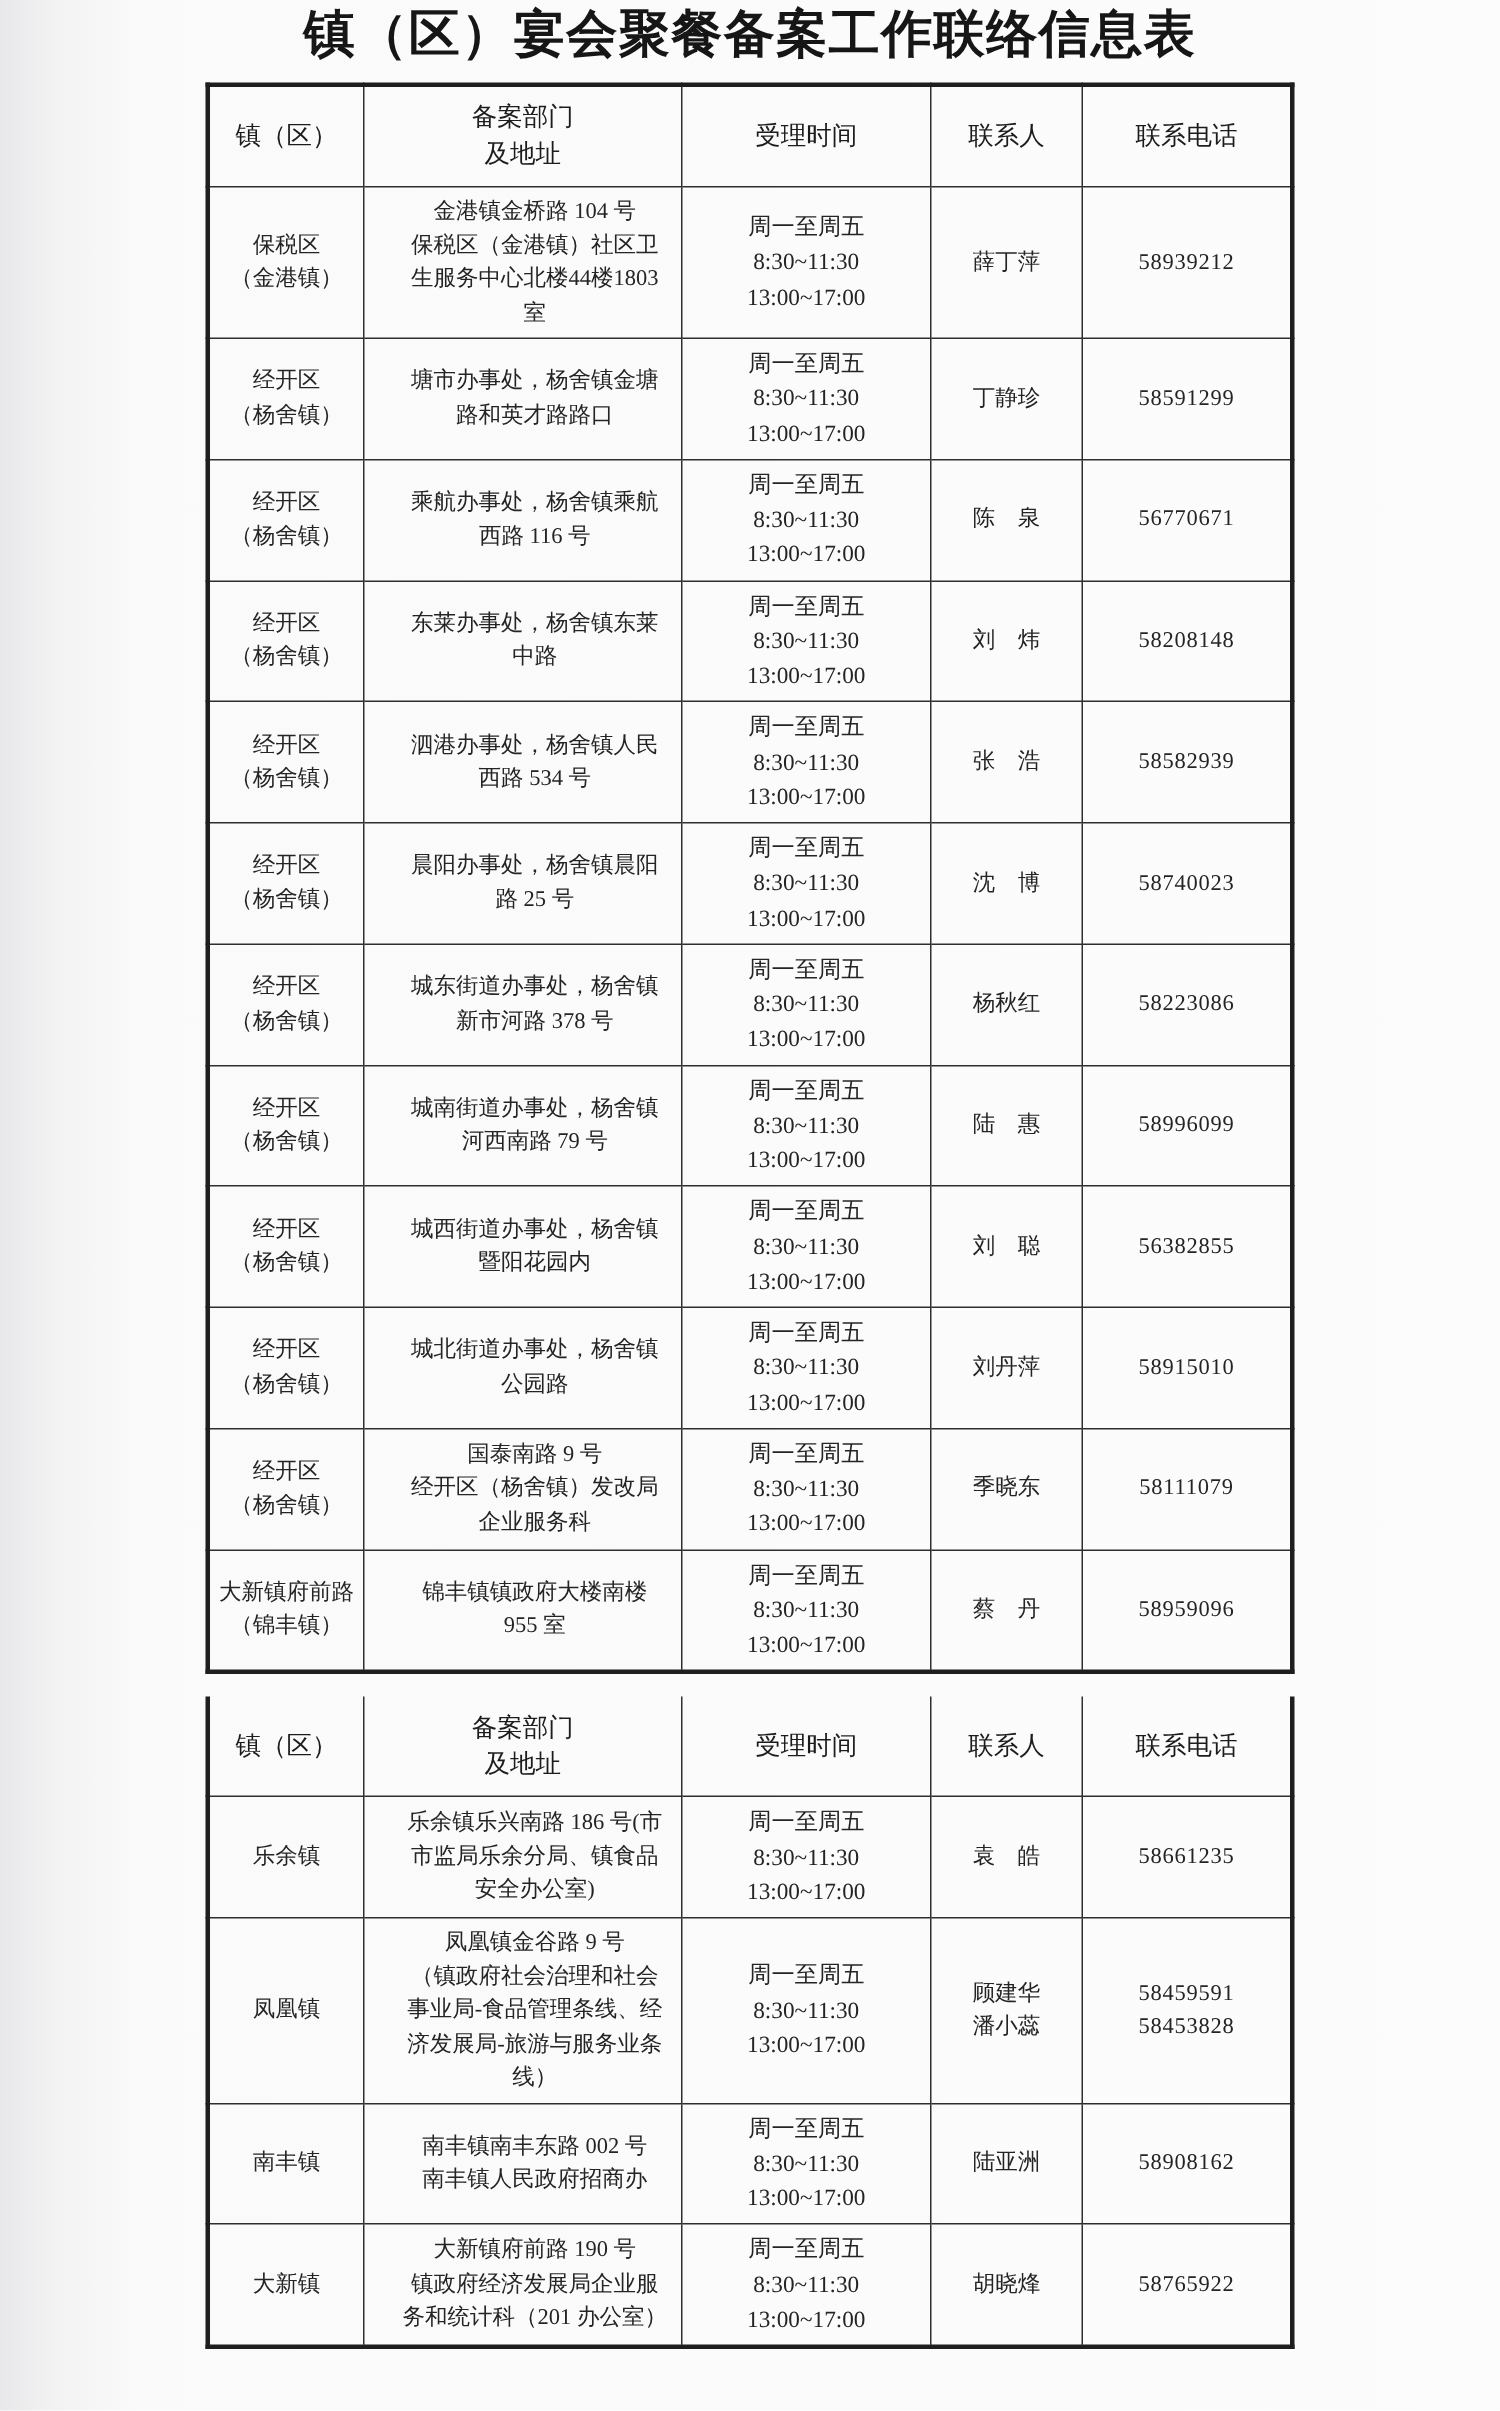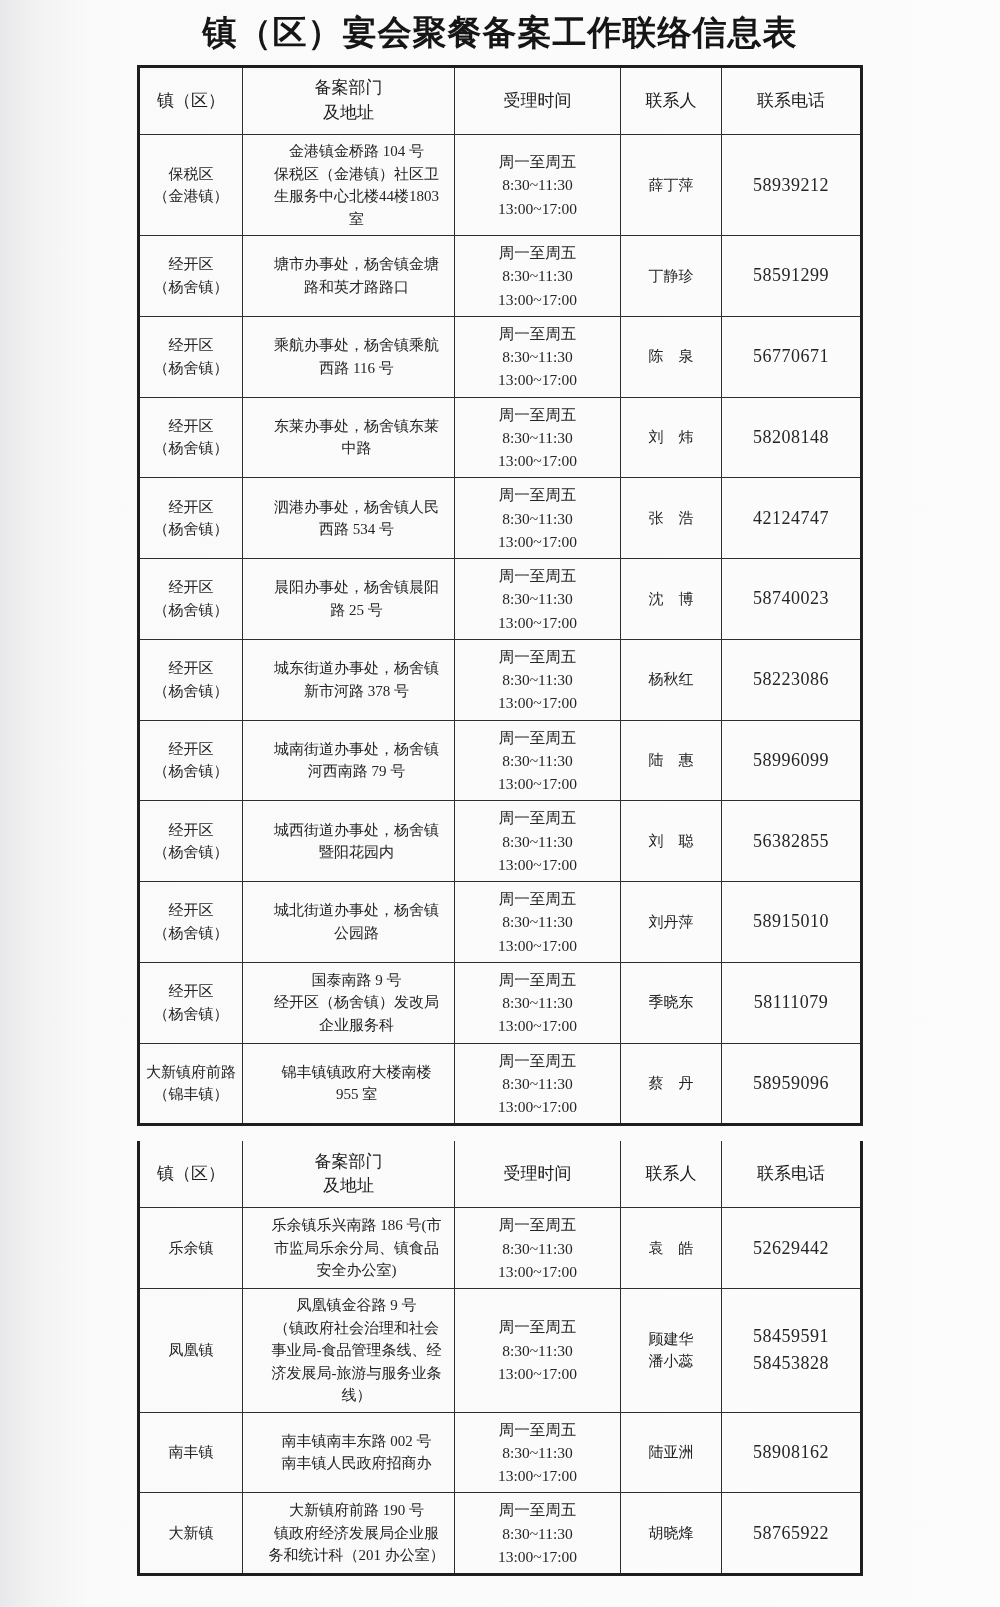--- a/index.html
+++ b/index.html
@@ -14,21 +14,21 @@
     background: linear-gradient(90deg, #e8e8ea 0px, #f2f2f3 35px, #fafafb 90px, #fcfcfd 100%);
     overflow: hidden;
   }
   .page {
     width: 1000px;
     height: 1607px;
     position: relative;
   }
   .doc-title {
     margin: 0;
-    padding-top: 10px;
+    padding-top: 0;
     text-align: center;
     font-size: 34px;
     font-weight: bold;
     letter-spacing: 1px;
     color: #161616;
     font-family: "Liberation Serif", "DejaVu Serif", serif;
   }
   table.contact-table {
     border-collapse: collapse;
     table-layout: fixed;
@@ -66,21 +66,21 @@
     font-size: 15px;
     line-height: 1.5;
     color: #242424;
   }
   .col-town   { width: 104px; }
   .col-addr   { width: 212px; }
   .col-hours  { width: 166px; }
   .col-name   { width: 101px; }
   .col-phone  { width: 140px; }
   td.c-hours  { font-size: 15.5px; margin-top: 32px; }
-  td.c-phone  { font-size: 18px; letter-spacing: 0.5px; }
+  td.c-phone  { font-size: 15px; letter-spacing: 0.5px; }
   td.c-addr   { padding-left: 22px; padding-right: 6px; }
 </style>
 </head>
 <body>
 
 <div class="page">
 
   <h1 class="doc-title">镇（区）宴会聚餐备案工作联络信息表</h1>
 
   <table class="contact-table first">
@@ -154,21 +154,21 @@
 
   <tr>
     <td class="c-town">经开区
 （杨舍镇）</td>
     <td class="c-addr">泗港办事处，杨舍镇人民
 西路 534 号</td>
     <td class="c-hours">周一至周五
 8:30~11:30
 13:00~17:00</td>
     <td class="c-name">张　浩</td>
-    <td class="c-phone">42124747</td>
+    <td class="c-phone">58582939</td>
   </tr>
 
   <tr>
     <td class="c-town">经开区
 （杨舍镇）</td>
     <td class="c-addr">晨阳办事处，杨舍镇晨阳
 路 25 号</td>
     <td class="c-hours">周一至周五
 8:30~11:30
 13:00~17:00</td>
@@ -273,21 +273,21 @@
 
   <tr>
     <td class="c-town">乐余镇</td>
     <td class="c-addr">乐余镇乐兴南路 186 号(市
 市监局乐余分局、镇食品
 安全办公室)</td>
     <td class="c-hours">周一至周五
 8:30~11:30
 13:00~17:00</td>
     <td class="c-name">袁　皓</td>
-    <td class="c-phone">52629442</td>
+    <td class="c-phone">58661235</td>
   </tr>
 
   <tr>
     <td class="c-town">凤凰镇</td>
     <td class="c-addr">凤凰镇金谷路 9 号
 （镇政府社会治理和社会
 事业局-食品管理条线、经
 济发展局-旅游与服务业条
 线）</td>
     <td class="c-hours">周一至周五

